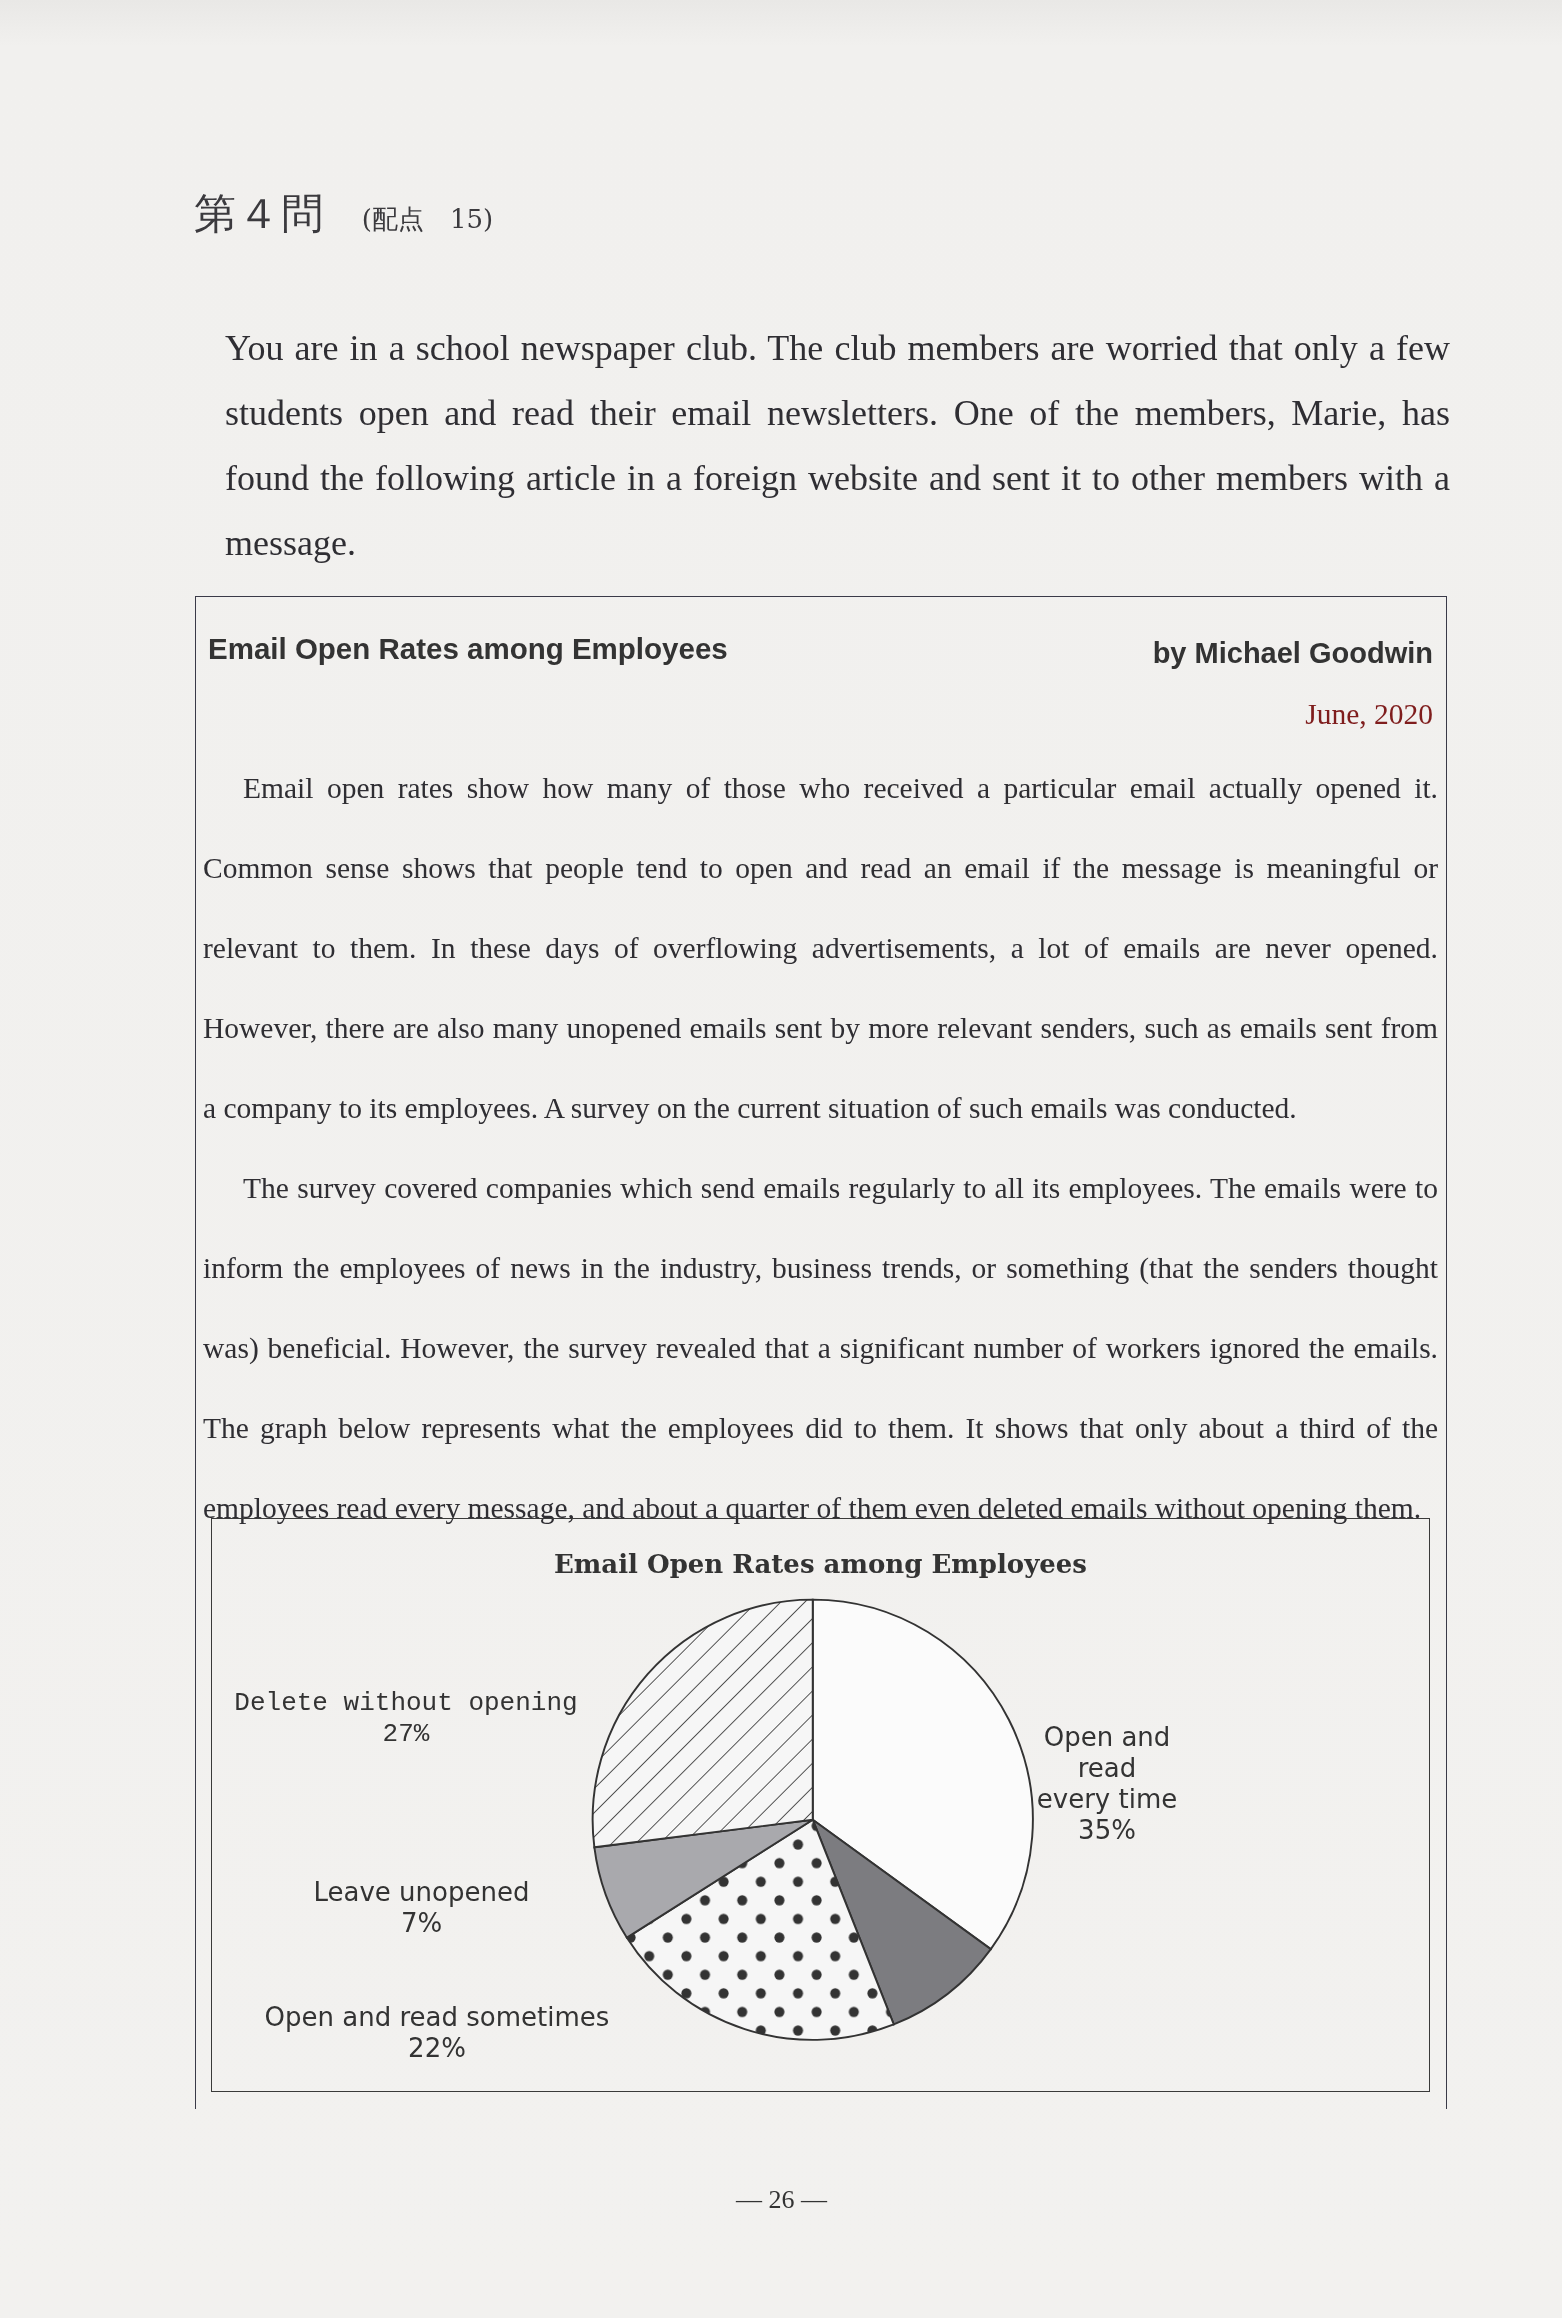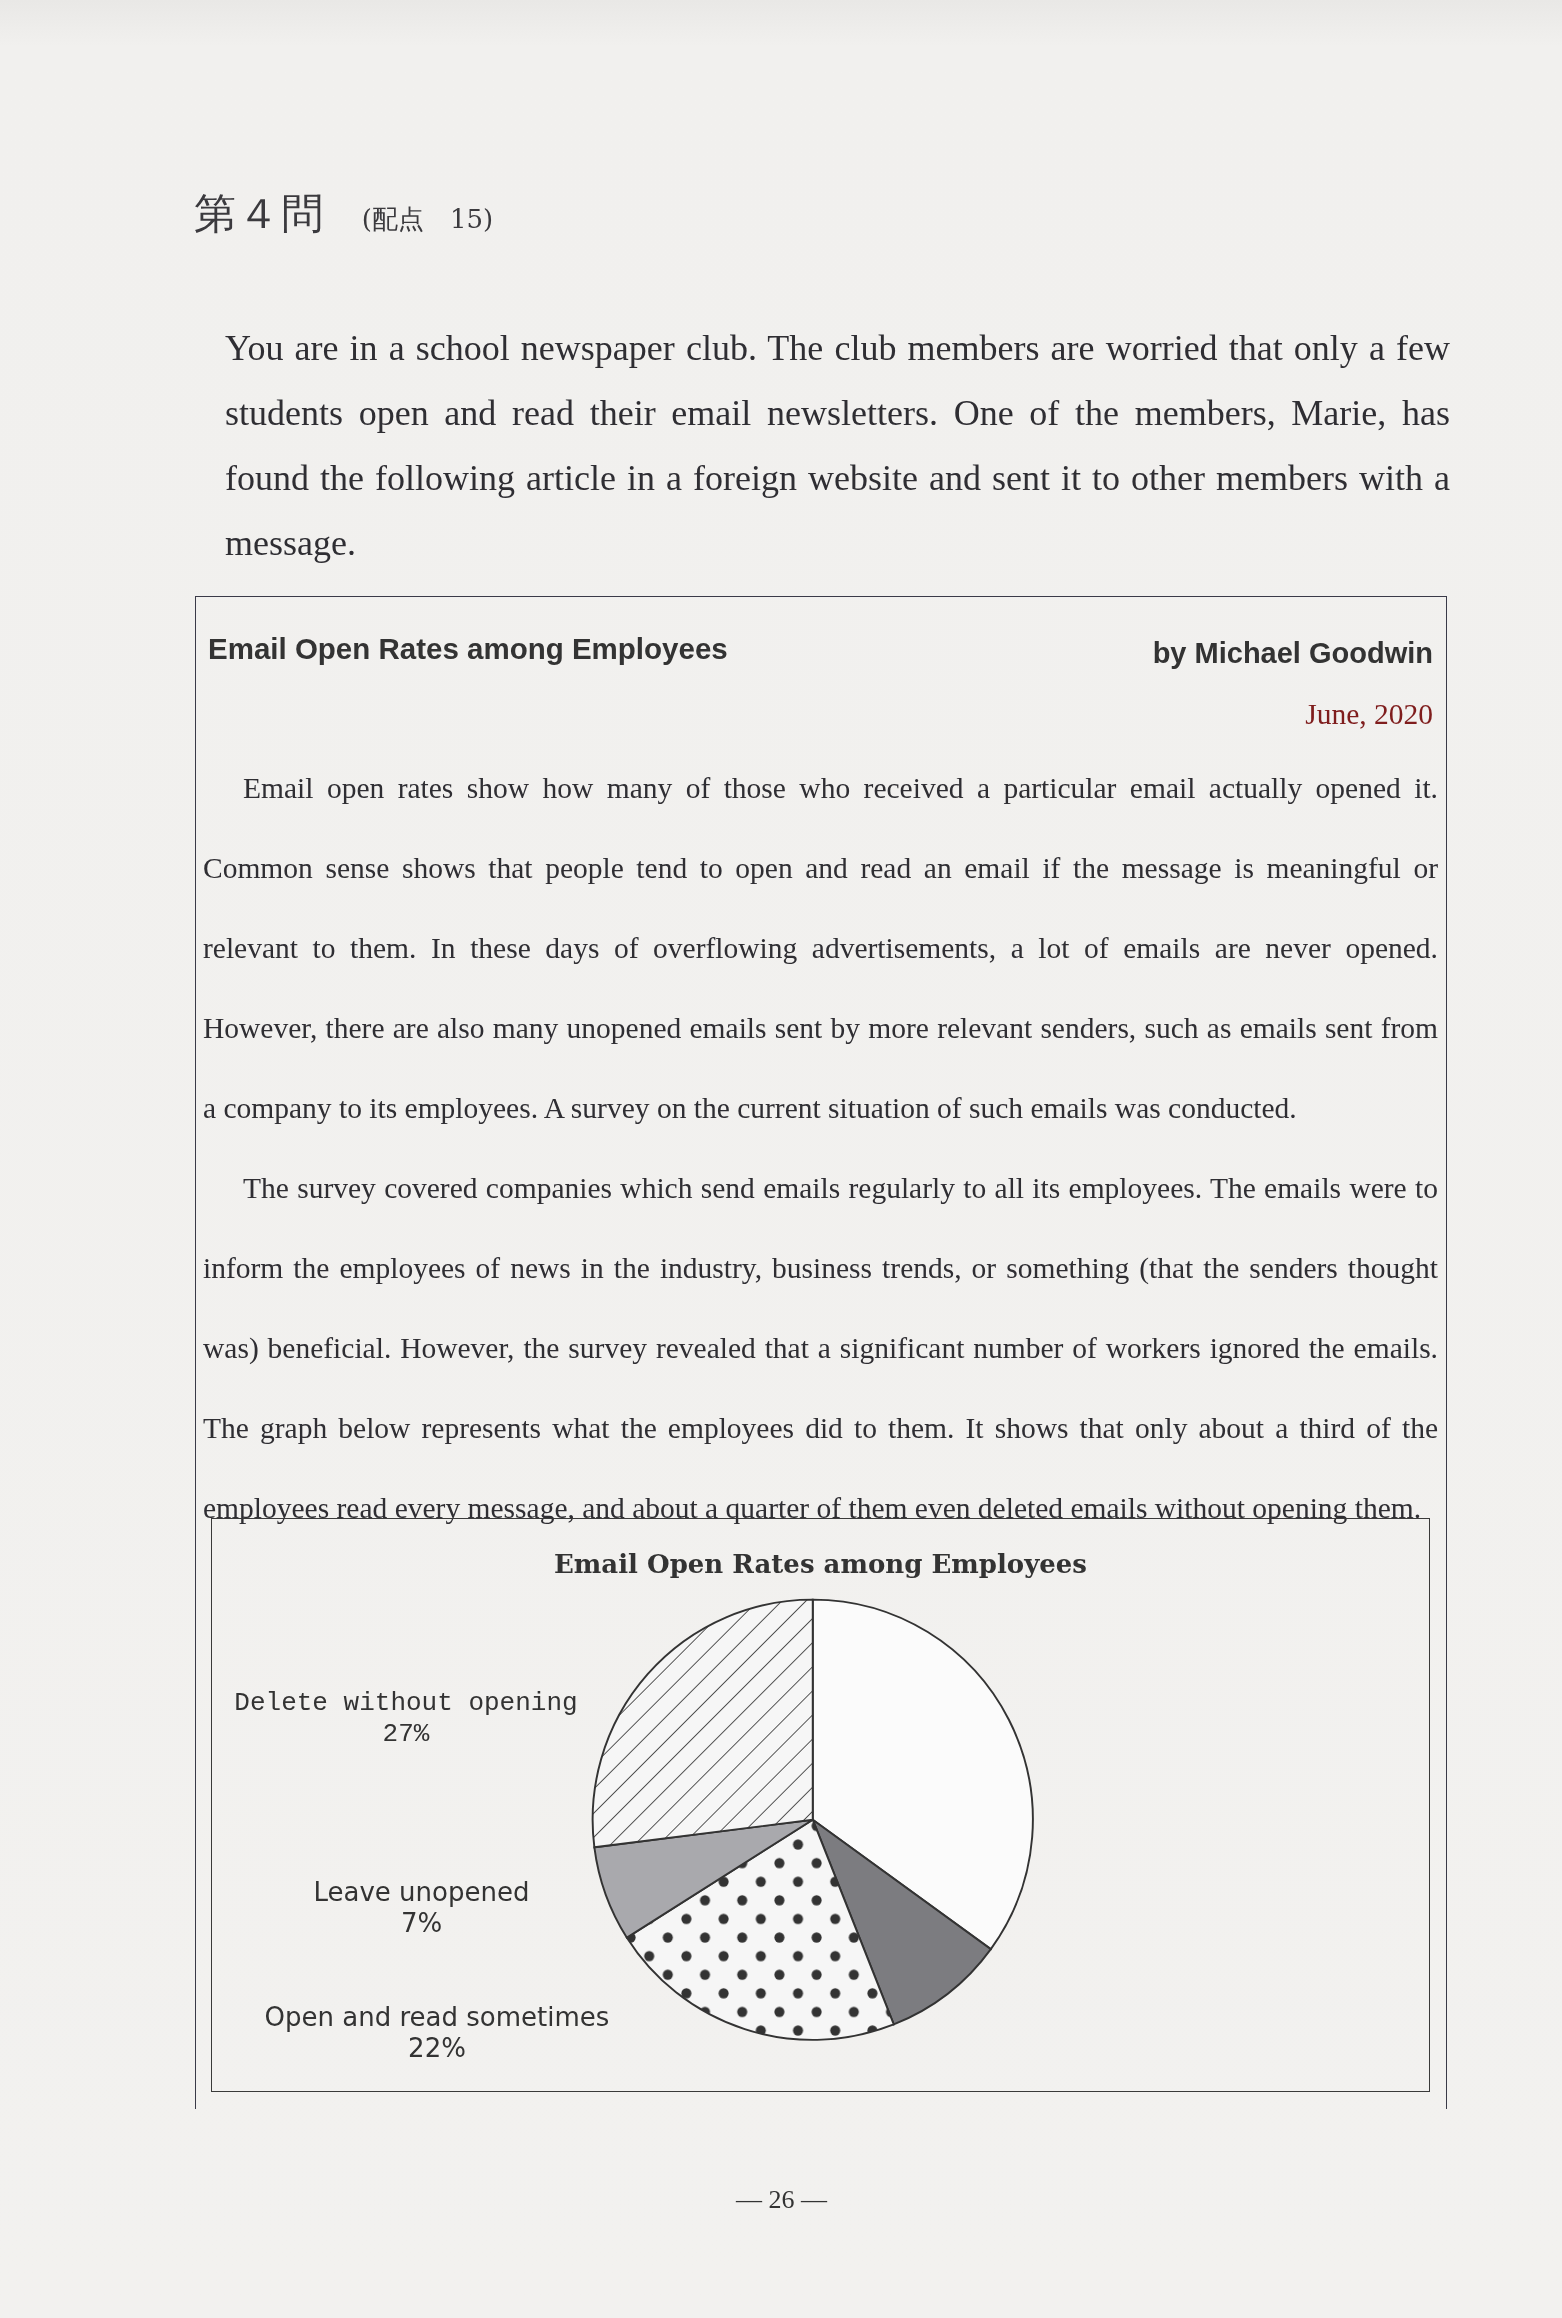--- a/index.html
+++ b/index.html
@@ -104,20 +104,26 @@
       </pattern>
     </defs>
     <g id="pie-slices">
         <path d="M775,388 L775.00,104.00 A284,284 0 0 1 1004.76,554.93 Z" fill="#fbfbfb" stroke="#333" stroke-width="2.5"></path>
         <path d="M775,388 L1004.76,554.93 A284,284 0 0 1 879.55,652.06 Z" fill="#7c7c80" stroke="#333" stroke-width="2.5"></path>
         <path d="M775,388 L879.55,652.06 A284,284 0 0 1 535.21,540.17 Z" fill="url(#pat-dots)" stroke="#333" stroke-width="2.5"></path>
         <path d="M775,388 L535.21,540.17 A284,284 0 0 1 493.24,423.59 Z" fill="#a9a9ad" stroke="#333" stroke-width="2.5"></path>
         <path d="M775,388 L493.24,423.59 A284,284 0 0 1 775.00,104.00 Z" fill="url(#pat-hatch)" stroke="#333" stroke-width="2.5"></path>
       </g>
   </svg>
+  <div class="slice-label" id="lbl-0" style="left:806px; top:203px; width:178px;">
+    <div>Open and</div>
+    <div>read</div>
+    <div>every time</div>
+    <div>35%</div>
+  </div>
   <div class="slice-label" id="lbl-2" style="left:31px; top:483px; width:388px;">
     <div>Open and read sometimes</div>
     <div>22%</div>
   </div>
   <div class="slice-label" id="lbl-3" style="left:70px; top:358px; width:279px;">
     <div>Leave unopened</div>
     <div>7%</div>
   </div>
   <div class="slice-label" id="lbl-4" style="left:15.5px; top:169px; width:357px;font-family:Liberation Mono, monospace;">
     <div>Delete without opening</div>

